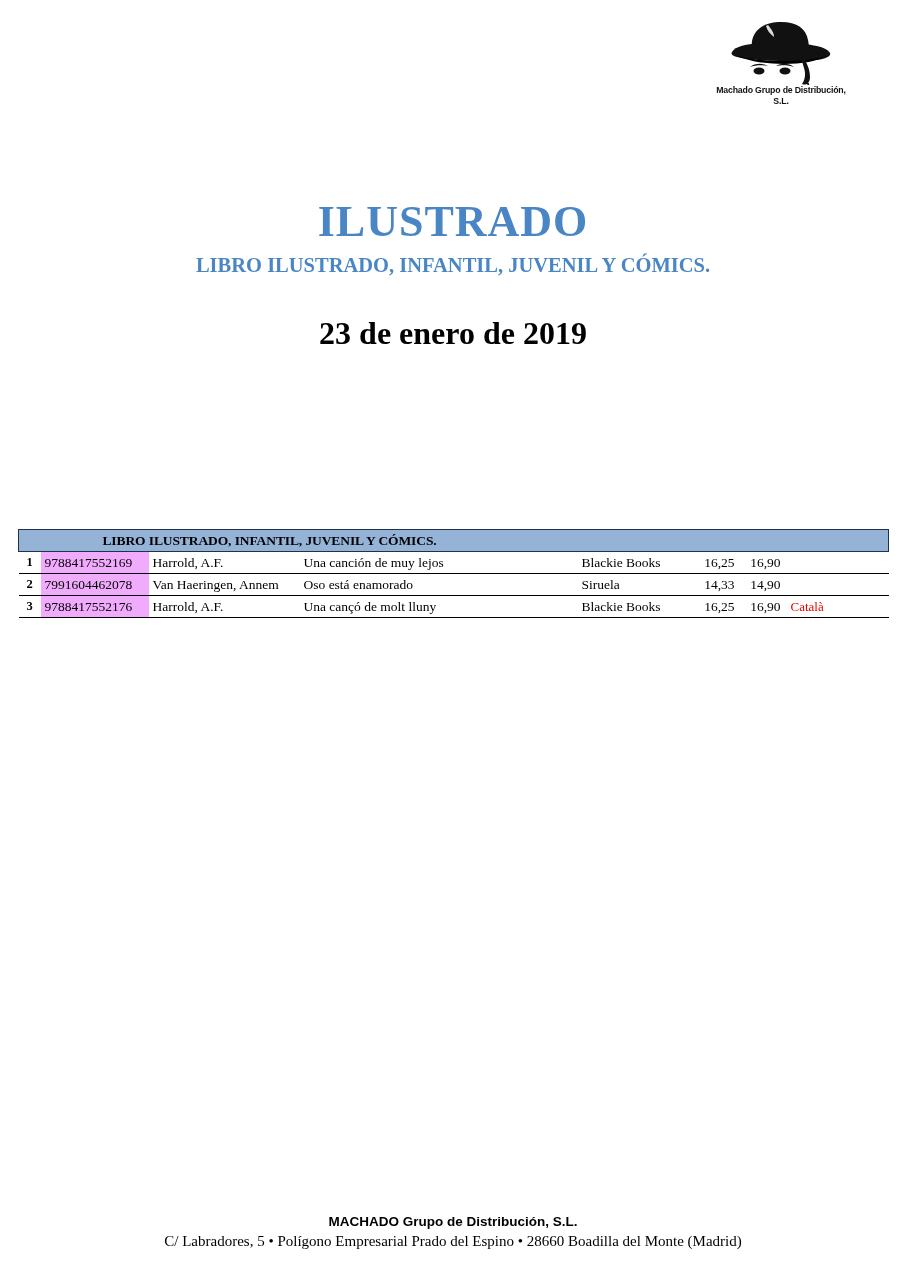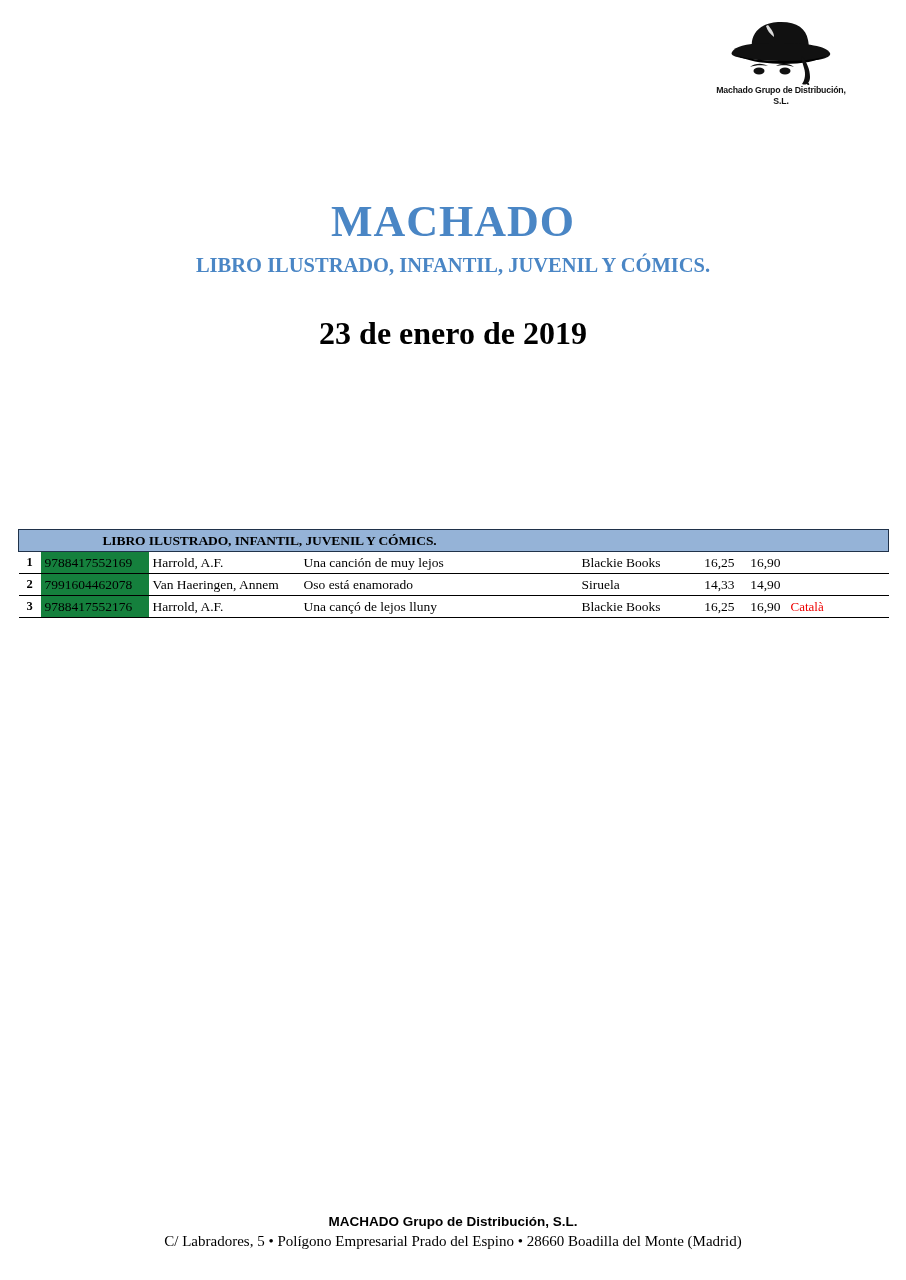--- a/index.html
+++ b/index.html
@@ -116,21 +116,21 @@
     border-bottom: 1px solid #000000;
   }
   .c-num {
     width: 22px;
     text-align: center;
     font-weight: bold;
     font-size: 12.5px;
   }
   .c-isbn {
     width: 108px;
-    background: #15803d;
+    background: #f0abfc;
     text-align: left;
     padding-left: 4px !important;
     font-size: 13.5px;
   }
   .c-author {
     width: 152px;
     text-align: left;
     padding-left: 4px !important;
   }
   .c-title {
@@ -212,21 +212,21 @@
 
     <path d="M96 42 C101 48 104 56 104 63 C104 69 100 72 96 70
              C99 66 100 60 98 54 C97 50 95 46 96 42 Z" fill="#111111"></path>
 
     <path d="M99 66 C102 68 104 70 103 71 C101 71 99 69 99 66 Z" fill="#111111"></path>
   </svg>
   <div class="logo-caption">Machado Grupo de Distribución, S.L.</div>
 </div>
 
 <div class="title-block">
-  <div class="doc-title">MACHADO</div>
+  <div class="doc-title">ILUSTRADO</div>
   <div class="doc-subtitle">LIBRO ILUSTRADO, INFANTIL, JUVENIL Y CÓMICS.</div>
   <div class="doc-date">23 de enero de 2019</div>
 </div>
 
 <div class="table-wrap">
   <table class="booklist">
     <colgroup>
       <col style="width:22px">
         <col style="width:108px">
         <col style="width:152px">
@@ -261,21 +261,21 @@
         <td class="c-title">Oso está enamorado</td>
         <td class="c-pub">Siruela</td>
         <td class="c-price1">14,33</td>
         <td class="c-price2">14,90</td>
         <td class="c-lang"></td>
       </tr>
       <tr class="book-row">
         <td class="c-num">3</td>
         <td class="c-isbn">9788417552176</td>
         <td class="c-author">Harrold, A.F.</td>
-        <td class="c-title">Una cançó de lejos lluny</td>
+        <td class="c-title">Una cançó de molt lluny</td>
         <td class="c-pub">Blackie Books</td>
         <td class="c-price1">16,25</td>
         <td class="c-price2">16,90</td>
         <td class="c-lang">Català</td>
       </tr>
     </tbody>
   </table>
 </div>
 
 <div class="footer">

